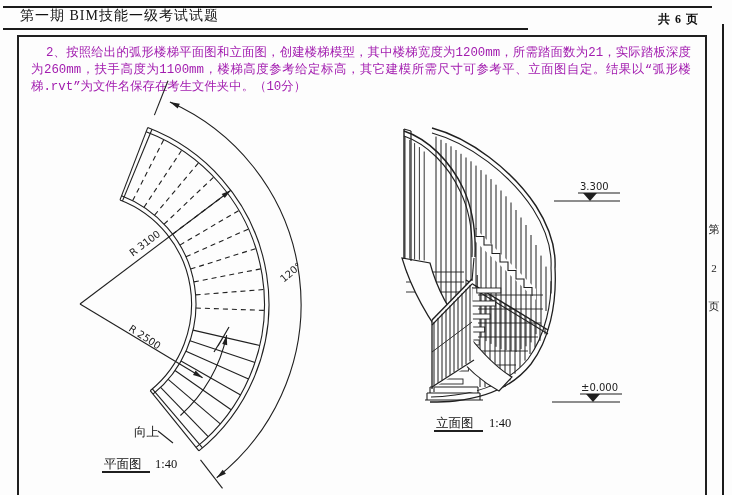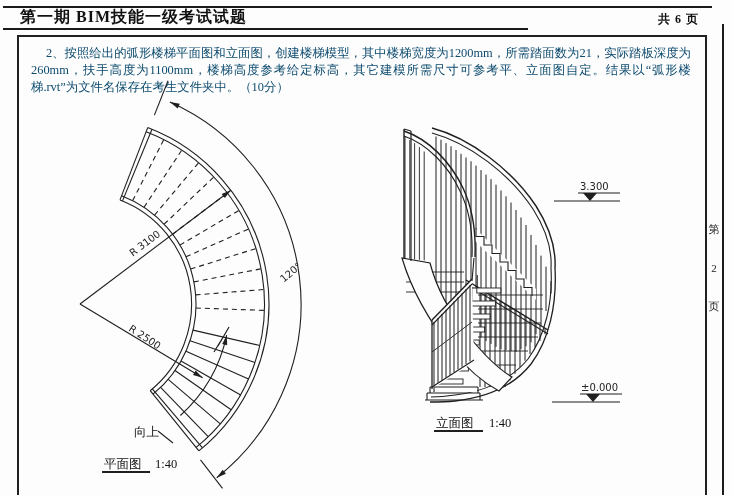--- a/index.html
+++ b/index.html
@@ -1,24 +1,24 @@
 <!DOCTYPE html>
 <html><head>
 <meta charset="utf-8">
 <style>
   html,body{margin:0;padding:0;background:#ffffff;}
   .page{position:relative;width:732px;height:495px;background:#fdfdfd;overflow:hidden;
         font-family:"Liberation Serif","DejaVu Serif",serif;color:#111;}
   .rule{position:absolute;background:#1b1b1b;}
-  .header-title{position:absolute;left:20px;top:7px;font-size:16px;font-weight:bold;letter-spacing:1px;white-space:nowrap;}
+  .header-title{position:absolute;left:20px;top:7px;font-size:14px;font-weight:normal;letter-spacing:1px;white-space:nowrap;}
   .pages-total{position:absolute;left:658px;top:11px;font-size:12px;font-weight:bold;letter-spacing:1px;white-space:nowrap;}
   .content-box{position:absolute;left:17px;top:35px;width:686px;height:470px;border:2px solid #202020;border-bottom:none;}
   .right-edge{position:absolute;left:722px;top:24px;width:2px;height:471px;background:#1b1b1b;}
   .question{position:absolute;left:31px;top:45px;width:660px;font-size:12.4px;line-height:17px;
-            text-indent:15px;text-align:justify;color:#0c4a6e;}
+            text-indent:15px;text-align:justify;color:#a21caf;font-family:Liberation Mono, monospace;}
   .side-page{position:absolute;left:706px;top:222px;width:16px;text-align:center;font-size:11px;color:#222;}
   .side-page span{display:block;margin-bottom:25px;}
   svg#dwg{position:absolute;left:0;top:0;}
   .t10{font:10px "DejaVu Sans",sans-serif;fill:#222;}
   .t10c{font:10px "DejaVu Sans",sans-serif;fill:#222;text-anchor:middle;}
   .t12{font:12.5px "Liberation Serif","DejaVu Serif",serif;fill:#111;}
 </style>
 </head>
 <body>
 

